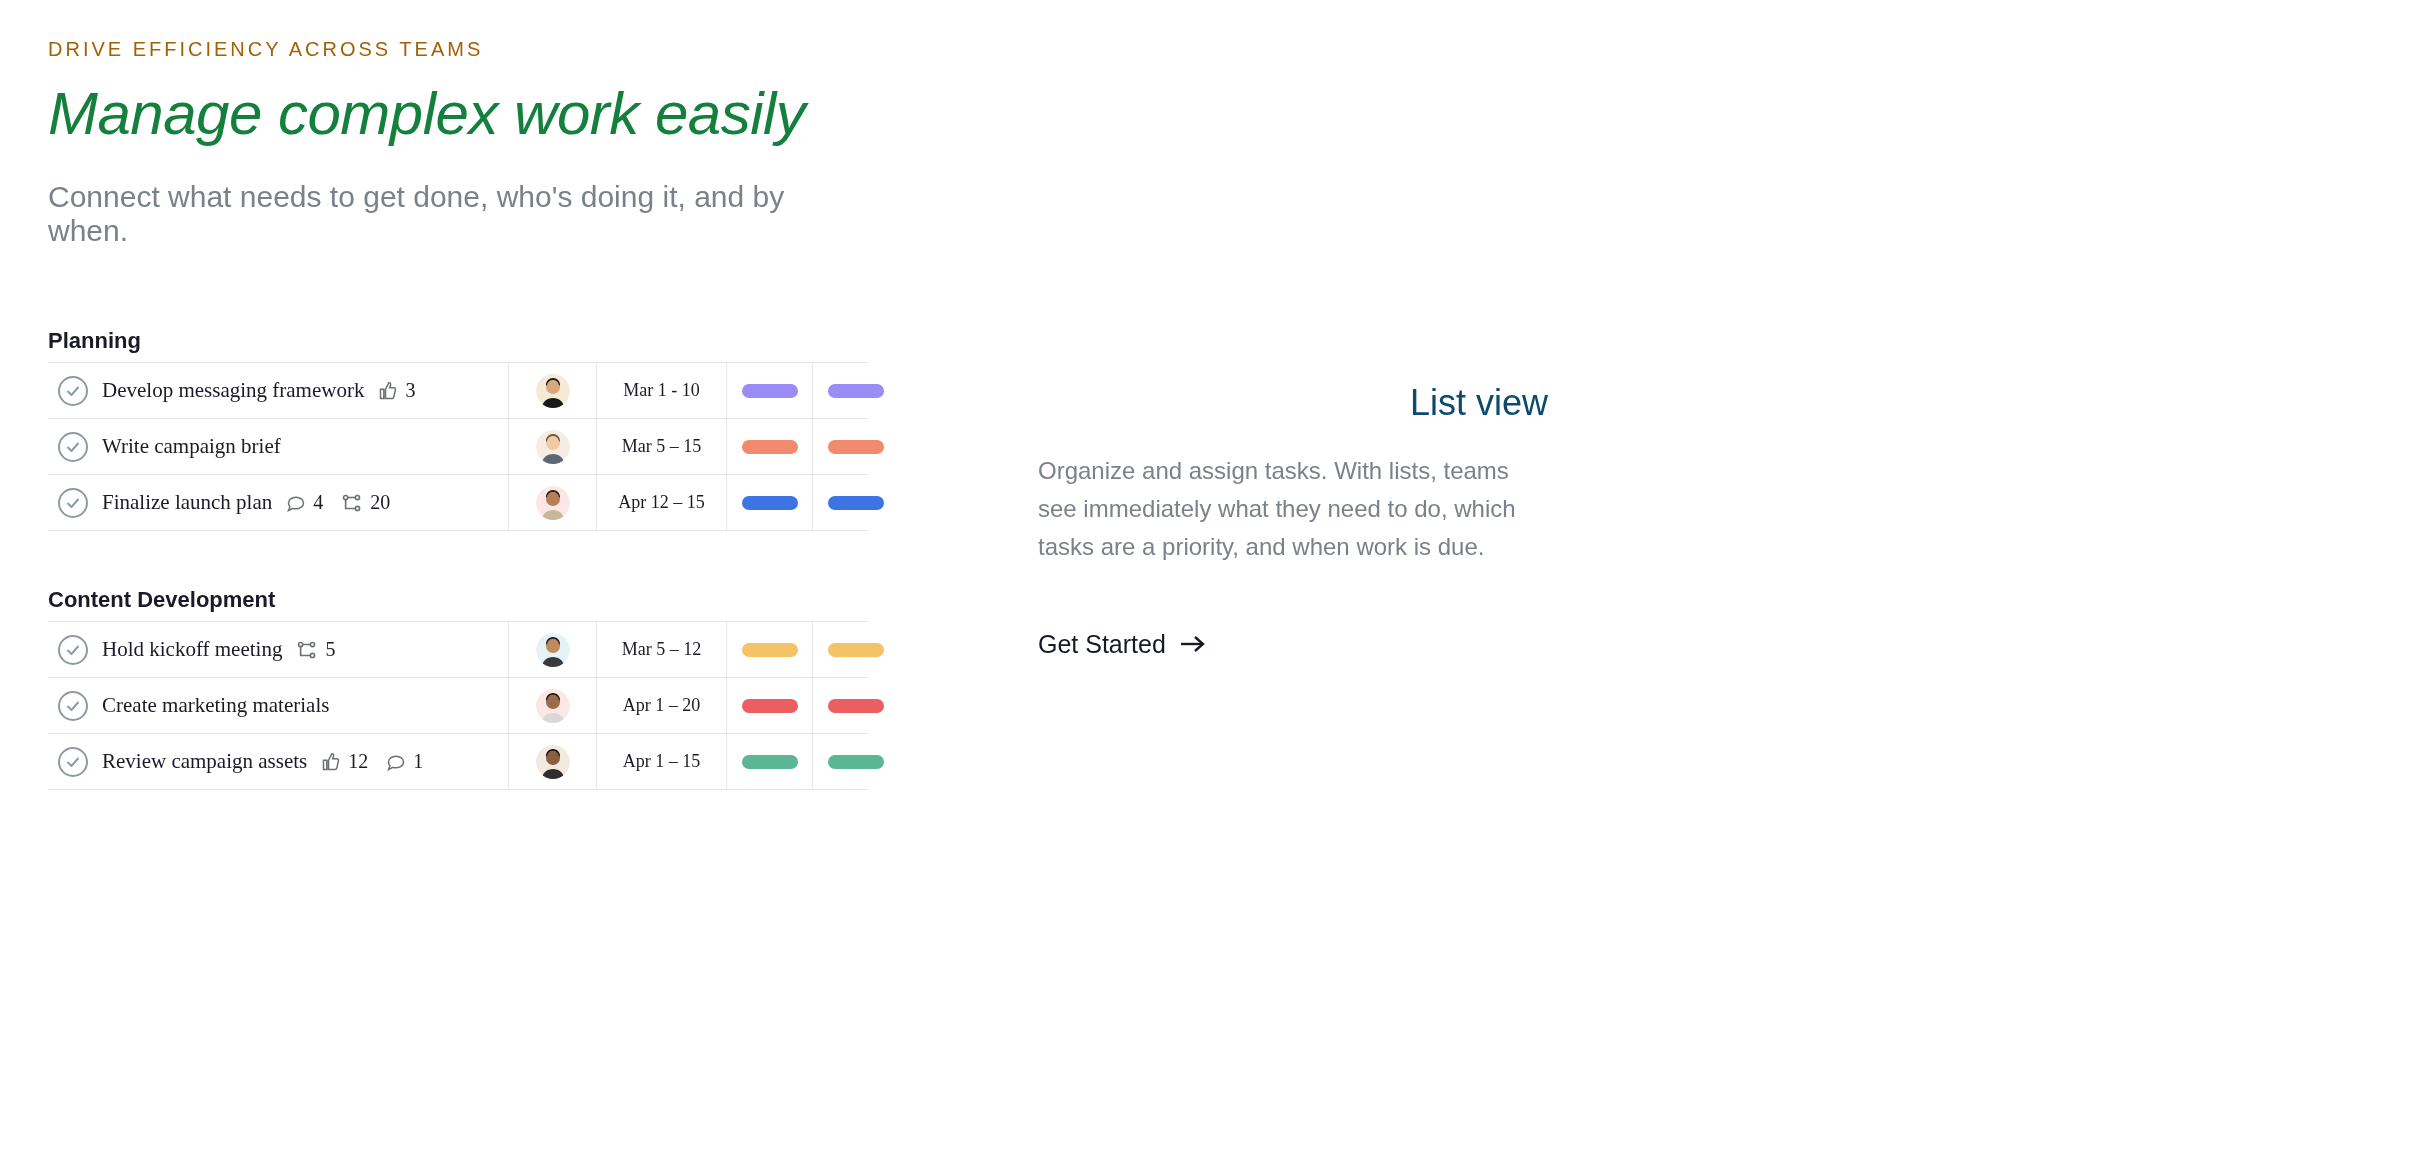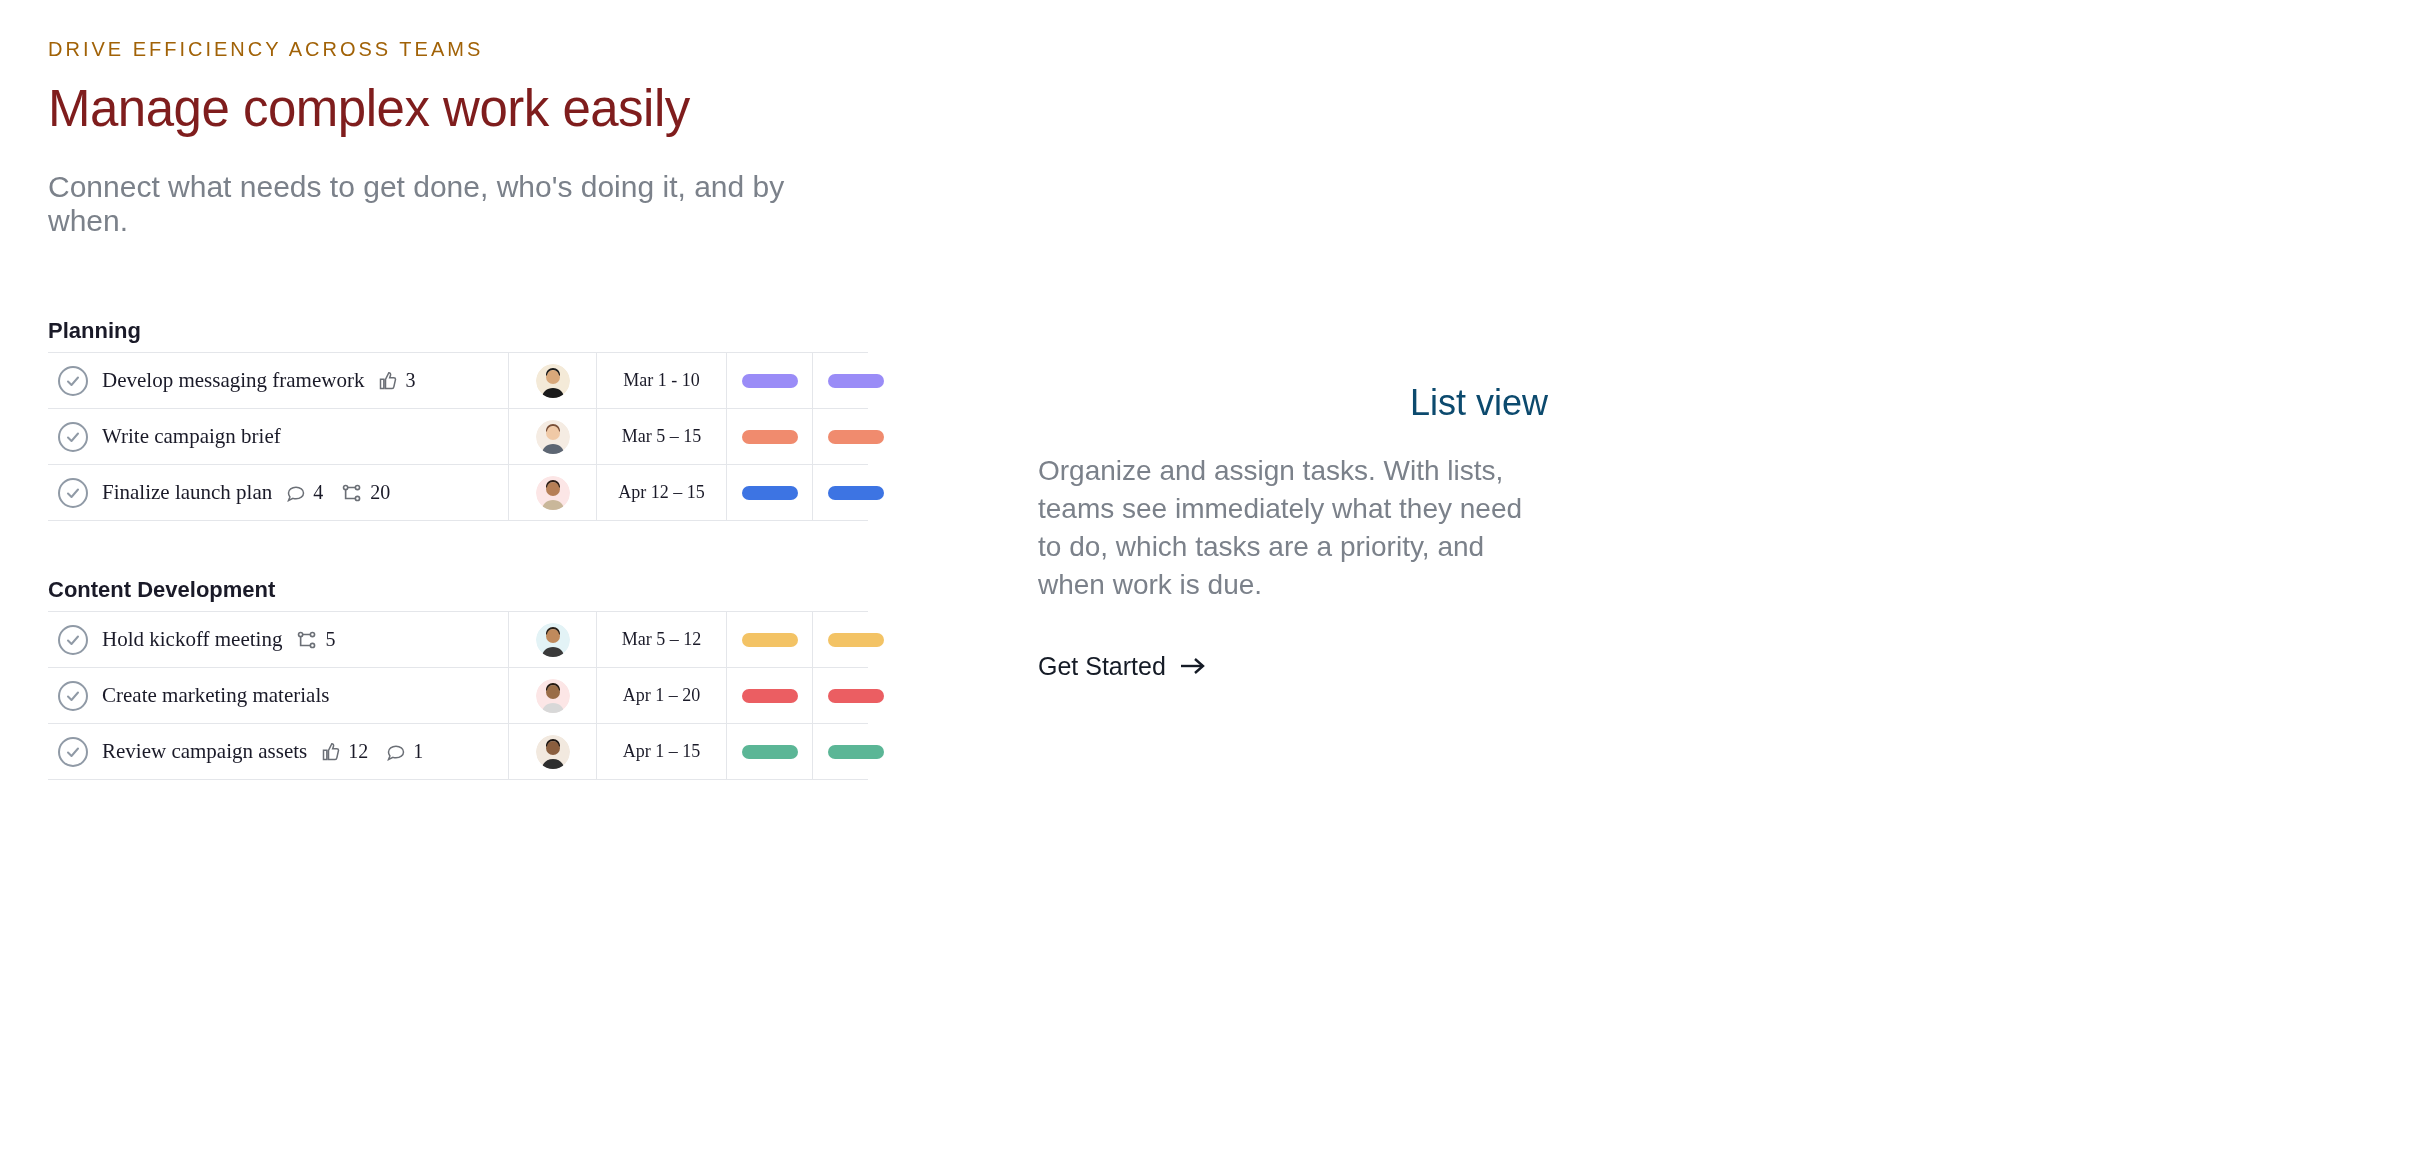--- a/index.html
+++ b/index.html
@@ -17,25 +17,26 @@
   }
   .eyebrow {
     font-size: 20px;
     letter-spacing: 3px;
     font-weight: 500;
     color: #a16207;
     text-transform: uppercase;
     margin-bottom: 18px;
   }
   .headline {
-    font-size: 51px;
+    font-size: 60px;
     font-weight: 500;
-    color: #7f1d1d;
+    color: #15803d;
     margin-bottom: 32px;
     letter-spacing: -0.5px;
+    font-style: italic;
   }
   .subhead {
     font-size: 30px;
     color: #7b818a;
     font-weight: 400;
     margin-bottom: 80px;
   }
   .left-col {
     width: 820px;
   }
@@ -139,24 +140,24 @@
     width: 510px;
   }
   .feature-title {
     font-size: 36px;
     font-weight: 400;
     color: #0c4a6e;
     margin-bottom: 28px;
     text-align: right;
   }
   .feature-desc {
-    font-size: 28px;
+    font-size: 24px;
     line-height: 38px;
     color: #7b818a;
-    margin-bottom: 48px;
+    margin-bottom: 64px;
   }
   .cta {
     font-size: 25px;
     font-weight: 500;
     color: #151b26;
     display: inline-flex;
     align-items: center;
     cursor: pointer;
   }
   .cta .arrow { margin-left: 14px; }

